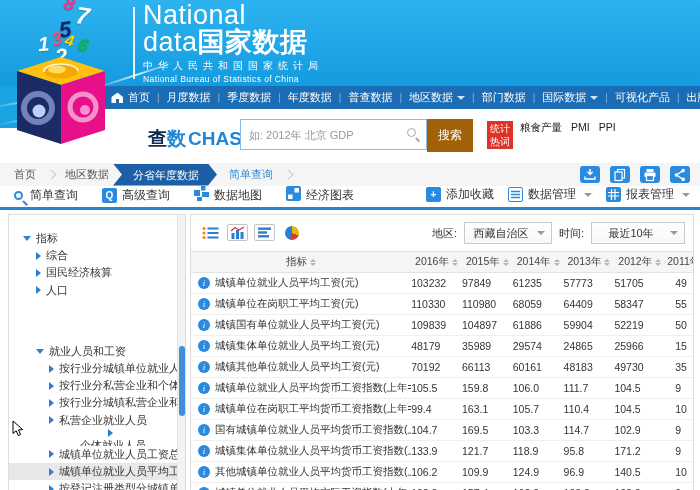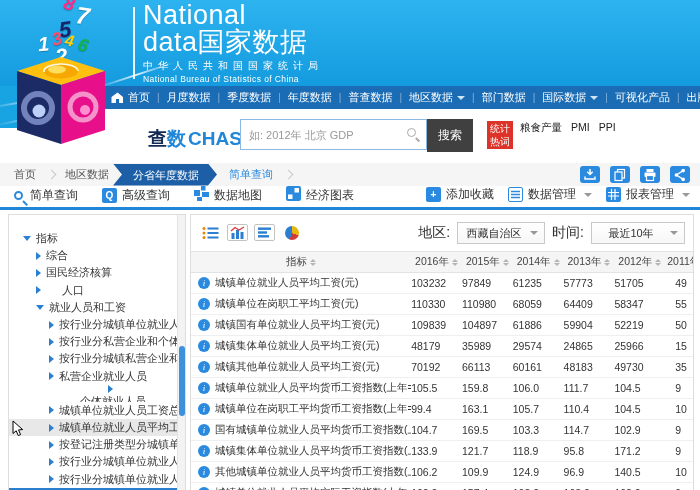--- a/index.html
+++ b/index.html
@@ -9,21 +9,21 @@
 
   
   .banner { position:absolute; left:0; top:0; width:700px; height:86px;
     background:linear-gradient(180deg,#2db3ef 0%,#149bdf 100%); }
   .blue-ext { position:absolute; left:0; top:86px; width:97px; height:42px; background:#18a3e3; }
   .swoosh { position:absolute; height:2px;
     background:linear-gradient(90deg,rgba(255,255,255,0),rgba(255,255,255,.85),rgba(255,255,255,0)); }
   .vline { position:absolute; left:133px; top:7px; width:2px; height:72px; background:rgba(255,255,255,.9); }
   .logo-text { position:absolute; left:143px; top:2px; color:#fff; }
   .logo-big { font-size:27px; line-height:27px; letter-spacing:.5px; }
-  .logo-big .cn { font-weight:normal; }
+  .logo-big .cn { font-weight:bold; }
   .org-cn { margin-top:3px; font-size:10px; letter-spacing:5px; white-space:nowrap; }
   .org-en { font-size:8.5px; letter-spacing:.4px; margin-top:1px; white-space:nowrap; }
   .falling span { position:absolute; font-weight:bold; font-style:italic; text-shadow:0 1px 1px rgba(0,0,0,.25); }
   .cube { position:absolute; left:14px; top:52px; z-index:3; }
 
   
   .navbar { position:absolute; left:97px; top:86px; width:603px; height:23px; background:#1a6cb5;
     display:flex; align-items:center; padding-left:14px; white-space:nowrap; }
   .nav-item { color:#fff; font-size:11px; display:inline-flex; align-items:center; cursor:pointer; }
   .nav-sep { color:rgba(255,255,255,.45); font-size:10px; margin:0 7px; }
@@ -37,21 +37,21 @@
   .chashu .shu { color:#1f86d8; }
   .chashu .chs-en { color:#1f86d8; margin-left:2px; letter-spacing:0; }
   .search-box { position:absolute; left:240px; top:119px; width:187px; height:31px;
     border:1px solid #8cb9e2; background:#fff; }
   .search-box input { border:0; outline:none; width:160px; height:27px; margin:1px 0 0 8px;
     font-size:11px; color:#555; font-family:Liberation Sans, sans-serif; }
   .search-box input::placeholder { color:#999; }
   .lens { position:absolute; right:10px; top:8px; width:9px; height:9px; border:1.5px solid #aaa; border-radius:50%; }
   .lens::after { content:""; position:absolute; left:8px; top:8px; width:5px; height:1.5px;
     background:#aaa; transform:rotate(45deg); transform-origin:left center; }
-  .search-btn { position:absolute; left:427px; top:119px; width:46px; height:33px; background:#404040;
+  .search-btn { position:absolute; left:427px; top:119px; width:46px; height:33px; background:#a16207;
     color:#fff; border:0; font-size:12px; cursor:pointer; font-family:inherit; }
   .hot-badge { position:absolute; left:487px; top:121px; width:26px; height:28px; background:#dc3227;
     color:#fff; font-size:10px; line-height:13px; text-align:center; padding-top:1px; }
   .hot-badge span { display:block; }
   .hot-words { position:absolute; left:520px; top:120px; width:178px; font-size:10.5px; color:#222; line-height:15px; }
   .hot-words .hw { margin-right:9px; cursor:pointer; white-space:nowrap; }
 
   
   .crumb-row { position:absolute; left:0; top:163px; width:700px; height:23px; background:#f5f5f5;
     display:flex; align-items:center; padding-left:14px; }
@@ -98,21 +98,21 @@
 
   .panel { position:absolute; left:190px; top:214px; width:504px; height:280px; border:1px solid #ddd;
     background:#fff; overflow:hidden; }
   .toolbar { position:relative; height:36px; }
   .view-icons { position:absolute; left:9px; top:9px; display:flex; gap:6px; align-items:center; }
   .vicon { width:21px; height:17px; display:flex; align-items:center; justify-content:center; cursor:pointer; }
   .vicon.boxed { border:1px solid #c3c3c3; border-radius:2px; background:#fff; }
   .pie { width:14px; height:14px; border-radius:50%;
     background:conic-gradient(#e8b70f 0 110deg, #d23b3b 110deg 200deg, #2a7fd0 200deg 360deg); }
   .filters { position:absolute; right:8px; top:7px; display:flex; align-items:center; gap:7px; }
-  .flabel { font-size:14px; color:#333; }
+  .flabel { font-size:11px; color:#333; }
   .select { height:22px; border:1px solid #c9c9c9; background:linear-gradient(#fff,#f7f7f7);
     display:flex; align-items:center; cursor:pointer; }
   .select .val { flex:1; text-align:center; font-size:11px; color:#333; }
   .select .caret-gray { margin:0 6px 0 0; }
   .sel-region { width:88px; } .sel-time { width:94px; }
 
   .dtable { width:530px; font-size:10.5px; }
   .thead { display:flex; height:22px; background:#f5f5f5; border-top:1px solid #e3e3e3;
     border-bottom:1px solid #e3e3e3; align-items:center; color:#444; }
   .th { display:flex; align-items:center; cursor:pointer; }
@@ -345,25 +345,25 @@
           <span>指标</span>
         </div>
         <div class="tree-item" style="padding-left: 27px;">
           <span class="tri-r"></span>
           <span>综合</span>
         </div>
         <div class="tree-item" style="padding-left: 27px;">
           <span class="tri-r"></span>
           <span>国民经济核算</span>
         </div>
-        <div class="tree-item" style="padding-left: 27px; gap: 16px;">
+        <div class="tree-item" style="padding-left: 27px;">
           <span class="tri-r"></span>
           <span>人口</span>
         </div>
-        <div class="tree-item" style="padding-left: 27px;">
+        <div class="tree-item" style="padding-left: 27px; margin-top: 44px;">
           <span class="tri-d"></span>
           <span>就业人员和工资</span>
         </div>
         <div class="tree-item" style="padding-left: 40px;">
           <span class="tri-r"></span>
           <span>按行业分城镇单位就业人员</span>
         </div>
         <div class="tree-item" style="padding-left: 40px;">
           <span class="tri-r"></span>
           <span>按行业分私营企业和个体就业人员</span>

